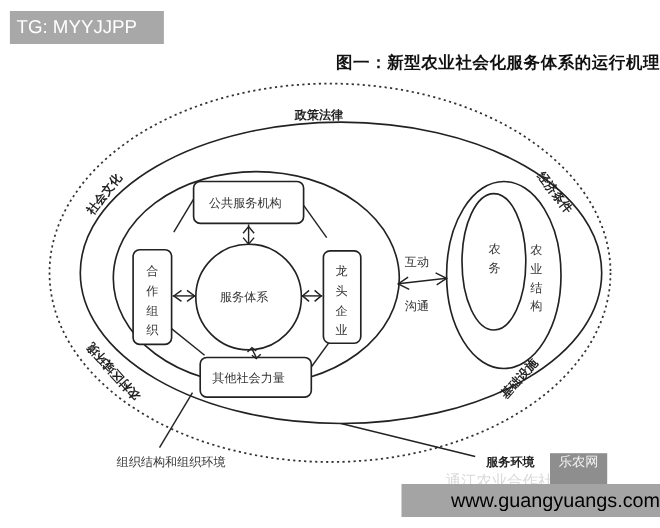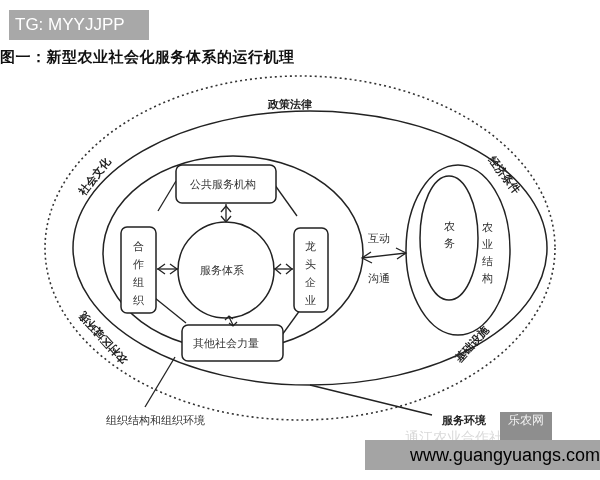--- a/index.html
+++ b/index.html
@@ -1,21 +1,21 @@
 <!DOCTYPE html>
 <html><head>
 <meta charset="utf-8">
 <style>
   html, body { margin: 0; padding: 0; background: #ffffff; }
   body { width: 600px; height: 480px; position: relative; overflow: hidden;
          font-family: "DejaVu Serif", "Liberation Serif", serif; color: #222; }
   .tg-badge { position: absolute; left: 9px; top: 10px; width: 140px; height: 30px;
               background: #a8a8a8; color: #ffffff; font-family: "Liberation Sans", sans-serif;
               font-size: 17px; line-height: 30px; padding-left: 6px; box-sizing: border-box; }
-  .title { position: absolute; left: 0; width: 600px; top: 48px; text-align: left;
+  .title { position: absolute; left: 0; width: 600px; top: 48px; text-align: right;
            font-size: 15px; font-weight: bold; color: #111; letter-spacing: 0.5px; }
   svg.diagram { position: absolute; left: 0; top: 0; }
   .site-badge { position: absolute; left: 365px; top: 440px; width: 280px; height: 30px;
                 background: #a4a4a4; color: #000000; font-family: "Liberation Sans", sans-serif;
                 font-size: 18px; line-height: 30px; text-align: center; }
   .lenong-badge { position: absolute; left: 500px; top: 412px; width: 52px; height: 34px;
                   background: #8e8e8e; color: #f2f2f2; font-size: 12px; line-height: 17px;
                   text-align: center; font-family: "DejaVu Sans", sans-serif; }
   .wm { position: absolute; left: 405px; top: 406px; color: #d0d0d0; font-size: 14px;
         font-family: "DejaVu Sans", sans-serif; opacity: 0.8; margin-top: 23px; }

